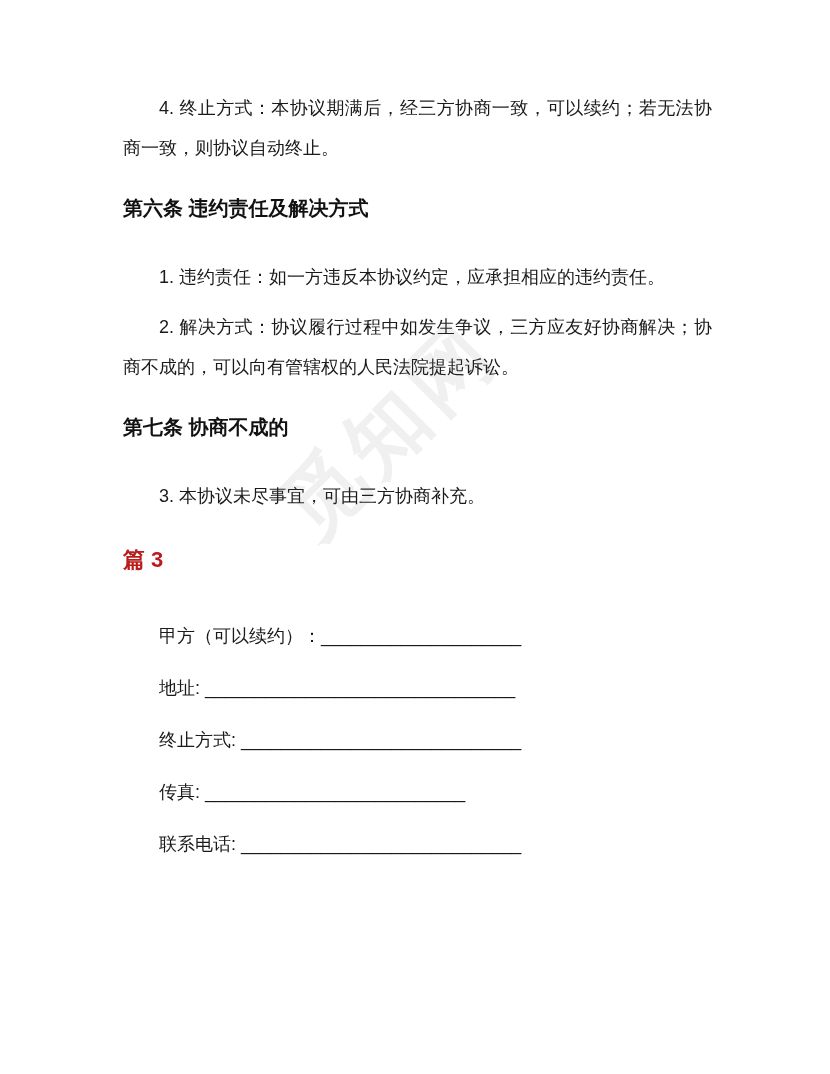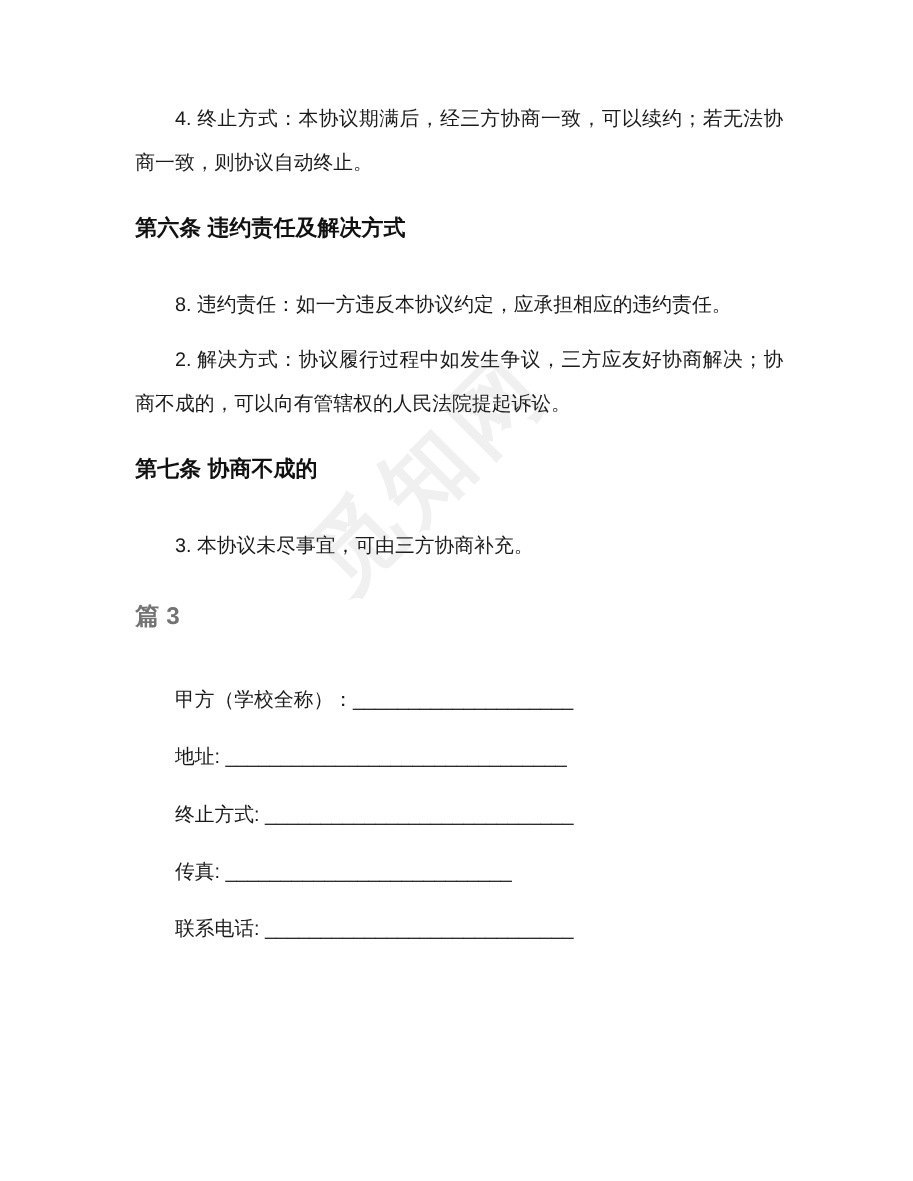--- a/index.html
+++ b/index.html
@@ -27,21 +27,21 @@
     font-weight: bold;
     line-height: 30px;
     margin: 25px 0 34px 0;
     color: #111111;
   }
   .section-title {
     font-size: 22px;
     font-weight: bold;
     line-height: 32px;
     margin: 28px 0 40px 0;
-    color: #737373;
+    color: #b91c1c;
   }
   .form-line {
     font-size: 18px;
     line-height: 40px;
     text-indent: 2em;
     margin-bottom: 12px;
     white-space: nowrap;
   }
   .watermark {
     position: absolute;
@@ -61,31 +61,31 @@
 <body>
 
 <div class="page">
 
   <div class="watermark">觅知网</div>
 
   <p class="para">4. 终止方式：本协议期满后，经三方协商一致，可以续约；若无法协商一致，则协议自动终止。</p>
 
   <h2 class="heading">第六条 违约责任及解决方式</h2>
 
-  <p class="para">8. 违约责任：如一方违反本协议约定，应承担相应的违约责任。</p>
+  <p class="para">1. 违约责任：如一方违反本协议约定，应承担相应的违约责任。</p>
 
   <p class="para">2. 解决方式：协议履行过程中如发生争议，三方应友好协商解决；协商不成的，可以向有管辖权的人民法院提起诉讼。</p>
 
   <h2 class="heading">第七条 协商不成的</h2>
 
   <p class="para">3. 本协议未尽事宜，可由三方协商补充。</p>
 
   <h1 class="section-title">篇 3</h1>
 
-  <p class="form-line">甲方（学校全称）：____________________</p>
+  <p class="form-line">甲方（可以续约）：____________________</p>
 
   <p class="form-line">地址: _______________________________</p>
 
   <p class="form-line">终止方式: ____________________________</p>
 
   <p class="form-line">传真: __________________________</p>
 
   <p class="form-line">联系电话: ____________________________</p>
 
 

